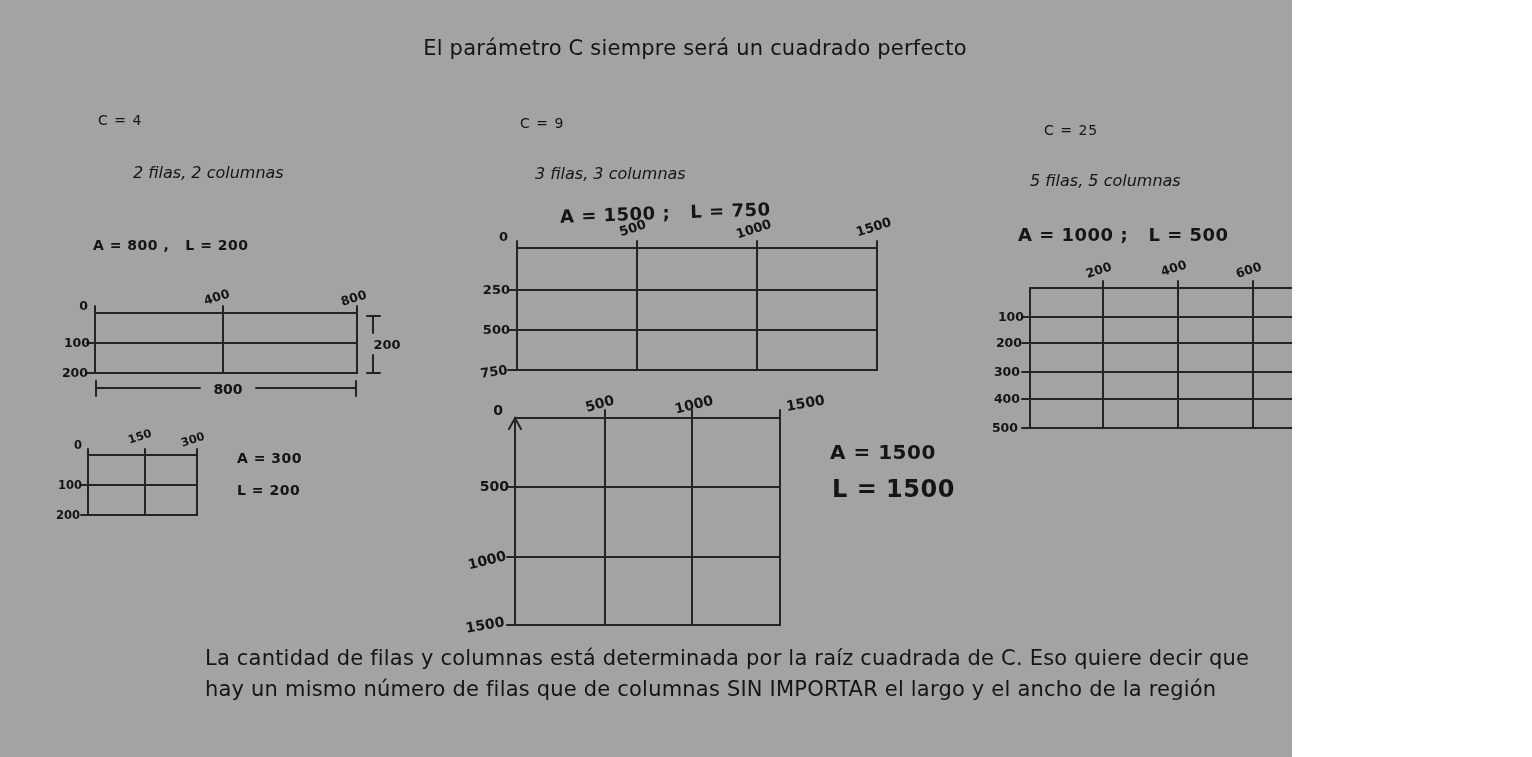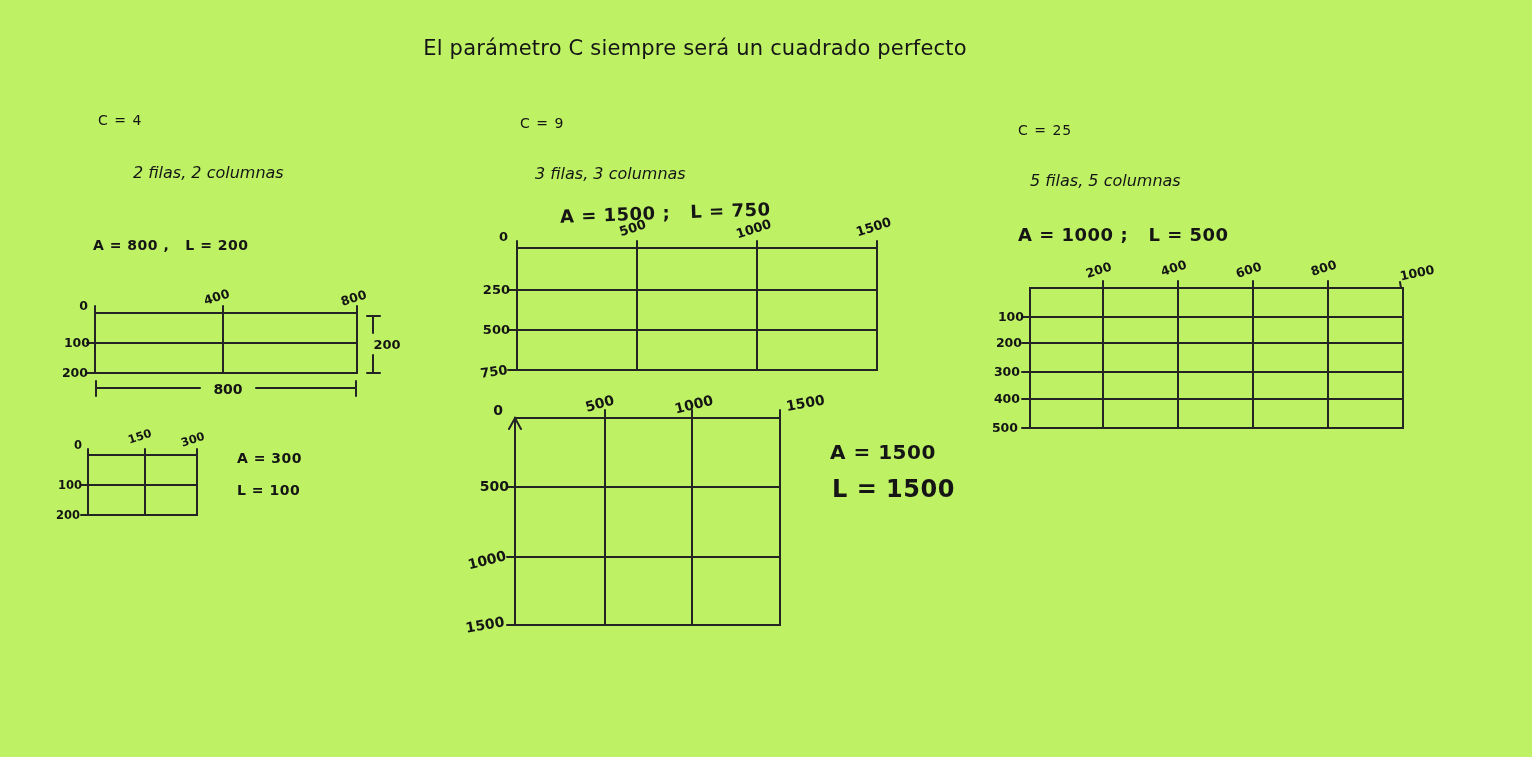--- a/index.html
+++ b/index.html
@@ -1,16 +1,16 @@
 <!DOCTYPE html>
 <html><head>
 <meta charset="utf-8">
 <style>
   html,body{margin:0;padding:0;background:#fff;}
-  .canvas{position:relative;width:1532px;height:757px;background:#bef264;overflow:hidden;
+  .canvas{position:relative;width:1292px;height:757px;background:#a3a3a3;overflow:hidden;
           font-family:"DejaVu Sans",sans-serif;color:#151515;}
   .abs{position:absolute;white-space:pre;}
   .title{top:36px;left:0;width:1390px;text-align:center;font-size:21px;letter-spacing:.2px;}
   .clabel{font-size:14px;letter-spacing:1px;}
   .dims{font-size:16px;font-style:italic;}
   .params{font-size:14px;font-weight:bold;letter-spacing:.5px;}
   .footer-line{font-size:21px;letter-spacing:.2px;}
   svg.fig{position:absolute;overflow:visible;}
   svg.fig line, svg.fig rect, svg.fig path{stroke:#242424;stroke-width:2;fill:none;stroke-linecap:round;}
   svg.fig .thin{stroke-width:1.8;}
@@ -76,21 +76,21 @@
       <line x1="23" y1="90" x2="30" y2="90"></line>
     </g>
     <text class="t11" x="24" y="24" text-anchor="end">0</text>
     <text class="t11" x="83" y="15" text-anchor="middle" transform="rotate(-18 83 15)">150</text>
     <text class="t11" x="136" y="18" text-anchor="middle" transform="rotate(-18 136 18)">300</text>
     <text class="t11" x="24" y="64" text-anchor="end">100</text>
     <text class="t11" x="22" y="94" text-anchor="end">200</text>
   </svg>
 
   <div class="abs params" style="left:237px;top:450px">A = 300</div>
-  <div class="abs params" style="left:237px;top:482px">L = 100</div>
+  <div class="abs params" style="left:237px;top:482px">L = 200</div>
 
   <div class="abs clabel" style="left:520px;top:115px">C = 9</div>
   <div class="abs dims" style="left:535px;top:164px">3 filas, 3 columnas</div>
   <div class="abs params" style="left:560px;top:202px;font-size:18px;transform:rotate(-2deg)">A = 1500 ;   L = 750</div>
 
   <svg class="fig" style="left:468px;top:218px" width="460" height="175" viewBox="0 0 460 175">
     <g>
       <rect x="49" y="30" width="360" height="122"></rect>
       <line x1="169" y1="30" x2="169" y2="152"></line>
       <line x1="289" y1="30" x2="289" y2="152"></line>
@@ -139,21 +139,21 @@
     <text class="t14" x="240" y="11" text-anchor="middle" transform="rotate(-14 240 11)">1000</text>
     <text class="t14" x="332" y="13" text-anchor="start" transform="rotate(-10 332 13)">1500</text>
     <text class="t14" x="54" y="93" text-anchor="end">500</text>
     <text class="t14" x="52" y="162" text-anchor="end" transform="rotate(-14 52 162)">1000</text>
     <text class="t14" x="50" y="228" text-anchor="end" transform="rotate(-10 50 228)">1500</text>
   </svg>
 
   <div class="abs params" style="left:830px;top:440px;font-size:20px">A = 1500</div>
   <div class="abs params" style="left:832px;top:475px;font-size:24px">L = 1500</div>
 
-  <div class="abs clabel" style="left:1018px;top:122px">C = 25</div>
+  <div class="abs clabel" style="left:1044px;top:122px">C = 25</div>
   <div class="abs dims" style="left:1030px;top:171px">5 filas, 5 columnas</div>
   <div class="abs params" style="left:1018px;top:224px;font-size:18px">A = 1000 ;   L = 500</div>
 
   <svg class="fig" style="left:978px;top:258px" width="500" height="190" viewBox="0 0 500 190">
     <g>
       <rect x="52" y="30" width="373" height="140"></rect>
       <line x1="125" y1="30" x2="125" y2="170"></line>
       <line x1="200" y1="30" x2="200" y2="170"></line>
       <line x1="275" y1="30" x2="275" y2="170"></line>
       <line x1="350" y1="30" x2="350" y2="170"></line>
@@ -179,14 +179,16 @@
     <text class="t12" x="272" y="16" text-anchor="middle" transform="rotate(-18 272 16)">600</text>
     <text class="t12" x="347" y="14" text-anchor="middle" transform="rotate(-18 347 14)">800</text>
     <text class="t12" x="440" y="19" text-anchor="middle" transform="rotate(-12 440 19)">1000</text>
     <text class="t12" x="46" y="63" text-anchor="end">100</text>
     <text class="t12" x="44" y="89" text-anchor="end">200</text>
     <text class="t12" x="42" y="118" text-anchor="end">300</text>
     <text class="t12" x="42" y="145" text-anchor="end">400</text>
     <text class="t12" x="40" y="174" text-anchor="end">500</text>
   </svg>
 
+  <div class="abs footer-line" style="left:205px;top:646px">La cantidad de filas y columnas está determinada por la raíz cuadrada de C. Eso quiere decir que</div>
+  <div class="abs footer-line" style="left:205px;top:677px">hay un mismo número de filas que de columnas SIN IMPORTAR el largo y el ancho de la región</div>
 
 </div>
 
 </body></html>

